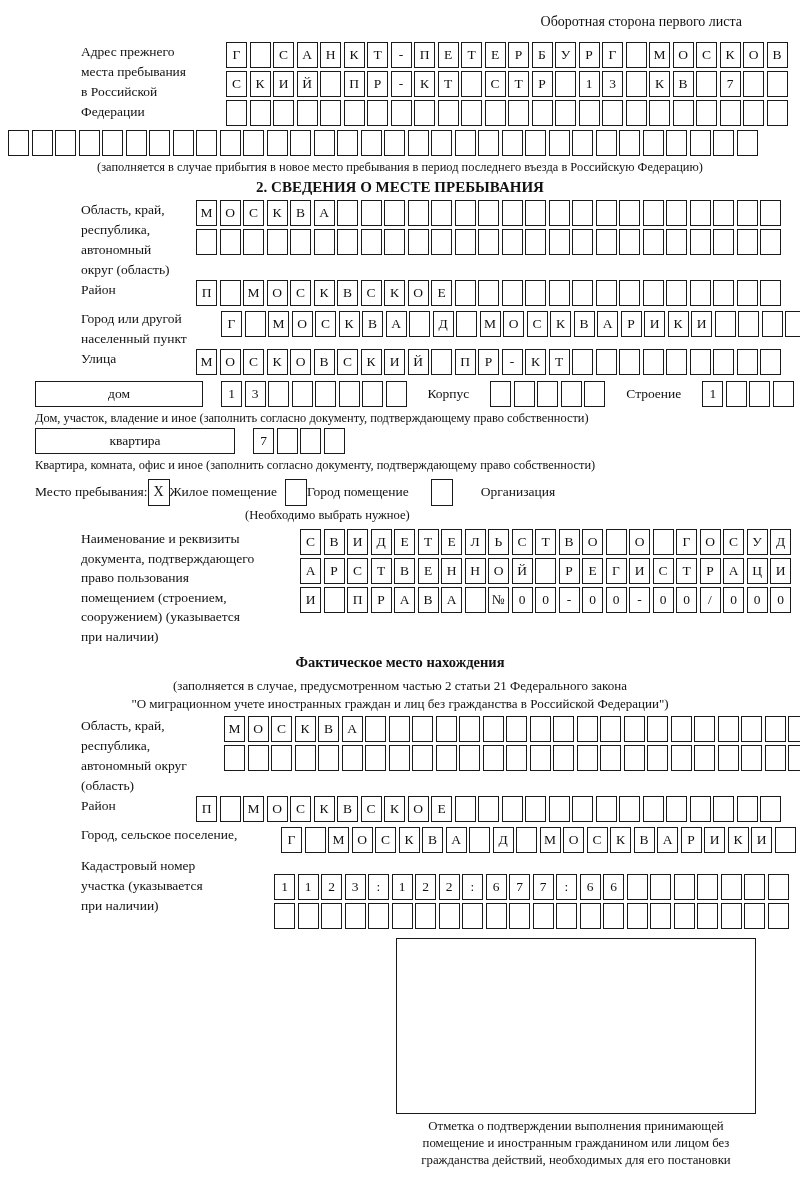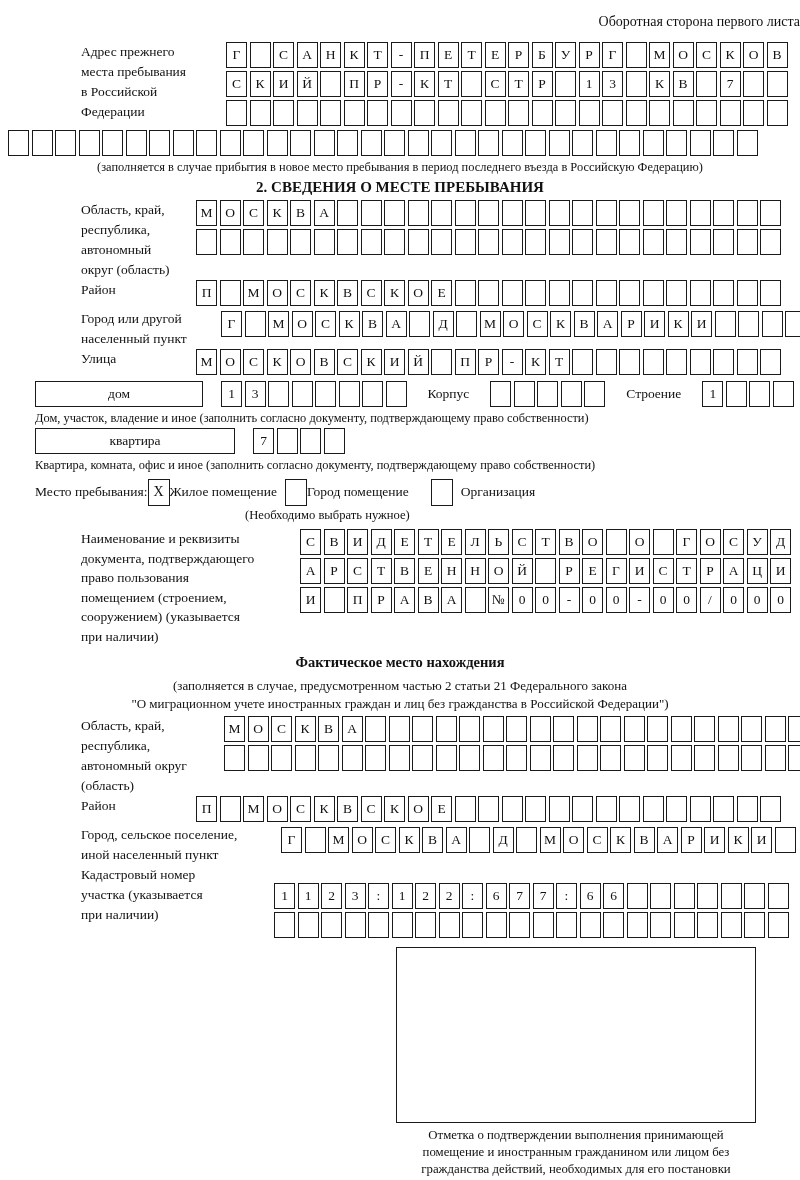--- a/index.html
+++ b/index.html
@@ -7,21 +7,21 @@
     position:relative;
     width:800px; height:1180px;
     box-sizing:border-box;
     padding:14px 0 0 35px;
     overflow:hidden;
     background:#fff;
     color:#111;
     font-family:"Liberation Serif", "DejaVu Serif", serif;
     font-size:13.5px;
   }
-  .header-note { text-align:right; font-size:14px; margin-bottom:12px; }
+  .header-note { text-align:right; padding-right:58px; font-size:14px; margin-bottom:12px; }
 
   .line { display:flex; align-items:flex-start; }
   .label { flex:0 0 auto; line-height:20px; font-size:13.5px;margin-left:46px; }
   .label div { white-space:nowrap; }
   .w145{width:145px;} .w115{width:115px;} .w140{width:140px;} .w143{width:143px;}
   .w200{width:200px;} .w193{width:193px;} .w219{width:219px;}
 
   .cells { display:flex; flex-wrap:nowrap; gap:2.5px; margin-bottom:3px; }
   .cell {
     flex:0 0 auto; width:21px; height:26px; box-sizing:border-box;
@@ -401,21 +401,21 @@
   </div>
   <div class="note">Квартира, комната, офис и иное (заполнить согласно документу, подтверждающему право собственности)</div>
 
   <div class="stay-line">
     <span>Место пребывания:</span>
     <span class="checkbox">X</span>
     <span>Жилое помещение</span>
     <span class="checkbox" style="margin-left:8px;"></span>
     <span>Город помещение</span>
     <span class="checkbox" style="margin-left:22px;"></span>
-    <span style="margin-left:8px;">Организация</span>
+    <span style="margin-left:28px;">Организация</span>
   </div>
   <div class="stay-note">(Необходимо выбрать нужное)</div>
 
   <div class="line doc-line">
     <div class="label w219">
       <div>Наименование и реквизиты</div>
       <div>документа, подтверждающего</div>
       <div>право пользования</div>
       <div>помещением (строением,</div>
       <div>сооружением) (указывается</div>
@@ -590,21 +590,20 @@
         <span class="cell"></span>
         <span class="cell"></span>
         <span class="cell"></span>
         <span class="cell"></span>
       </div>
   </div>
 
   <div class="line">
     <div class="label w200">
       <div>Город, сельское поселение,</div>
-      <div>иной населенный пункт</div>
     </div>
     <div class="cells" style="margin-top:2px;">
         <span class="cell">Г</span>
         <span class="cell"></span>
         <span class="cell">М</span>
         <span class="cell">О</span>
         <span class="cell">С</span>
         <span class="cell">К</span>
         <span class="cell">В</span>
         <span class="cell">А</span>

